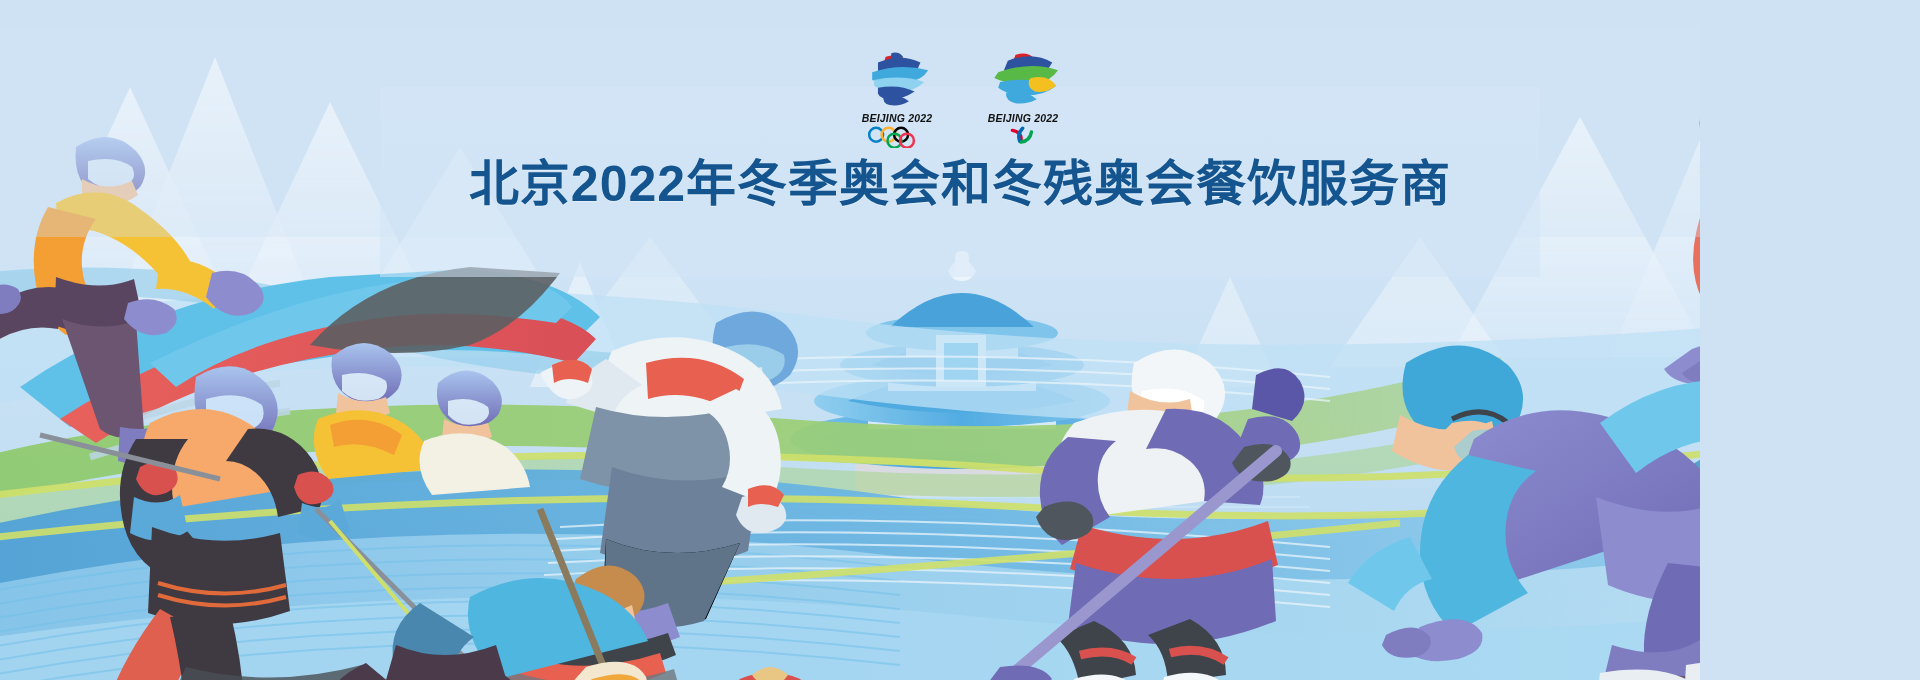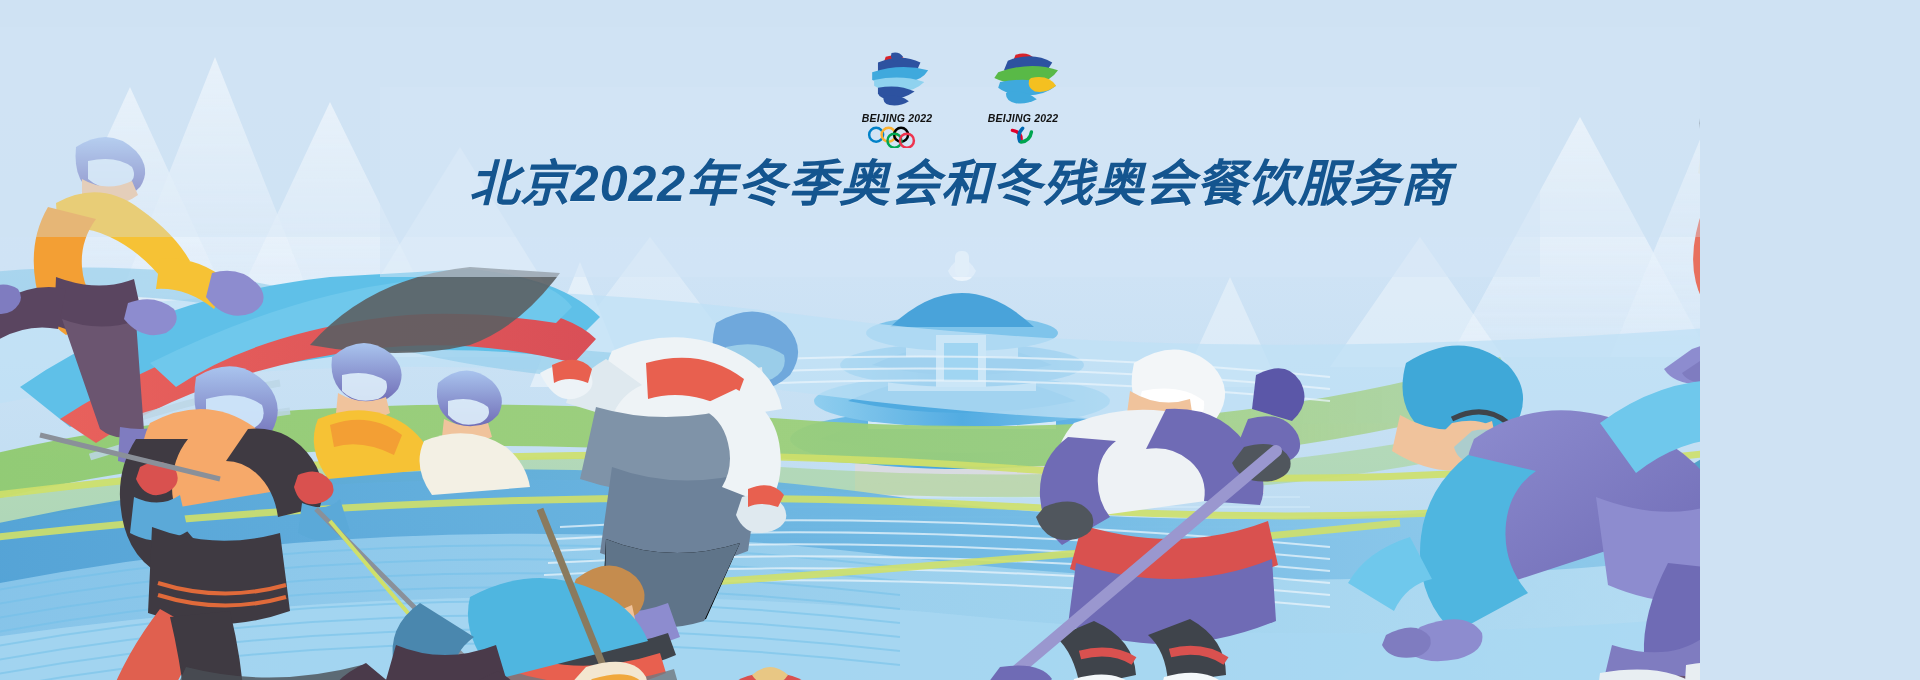--- a/index.html
+++ b/index.html
@@ -22,21 +22,20 @@
   }
   #page-title{
     display:inline-block;
     font-family:"Liberation Sans","DejaVu Sans",sans-serif;
     font-size:50px;
     font-weight:bold;
     letter-spacing:1px;
     color:#14558f;
     text-shadow:0 1px 0 rgba(255,255,255,.35);
     white-space:nowrap;
-    font-style:italic;
   }
 
   
   #emblems{
     position:absolute;top:24px;left:0;width:1920px;
     display:flex;justify-content:center;align-items:flex-start;
     gap:30px;z-index:61;
   }
   .emblem{width:96px;text-align:center;}
   .emblem-mark{height:56px;}

